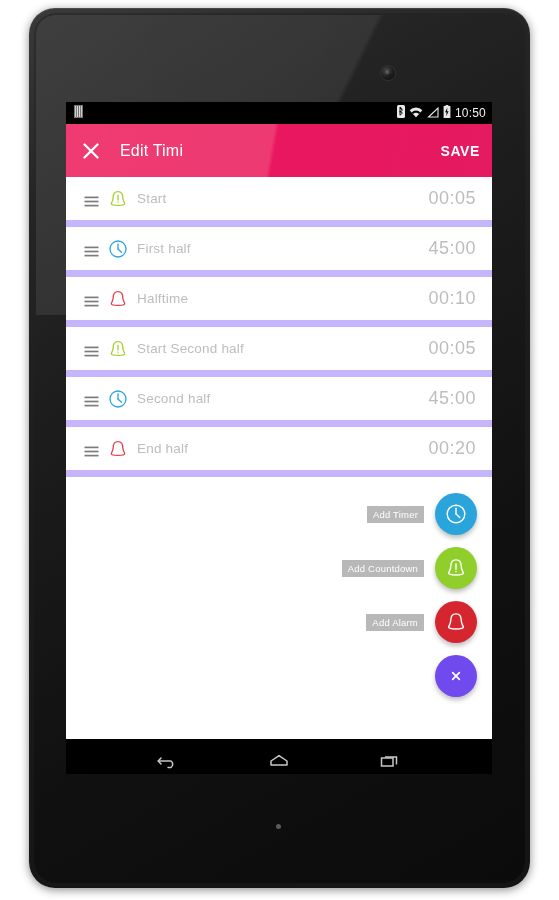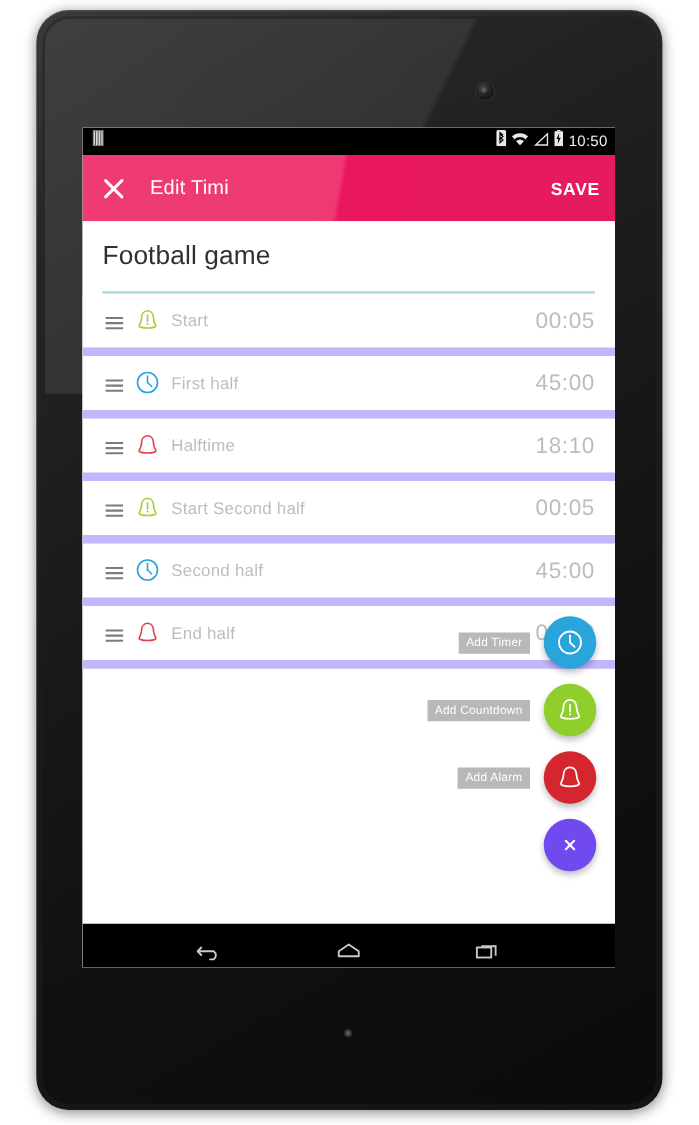--- a/index.html
+++ b/index.html
@@ -209,24 +209,20 @@
         <line x1="4.5" y1="4.5" x2="17.5" y2="17.5" stroke="#fff" stroke-width="2.4" stroke-linecap="round"></line>
         <line x1="17.5" y1="4.5" x2="4.5" y2="17.5" stroke="#fff" stroke-width="2.4" stroke-linecap="round"></line>
       </svg>
     </span>
     <span id="app-bar-title">Edit Timi</span>
     <span id="save-button">SAVE</span>
   </div>
 
   <div id="content">
 
-    <div id="title-wrap">
-      <div id="timer-title" placeholder="Timer name">Football game</div>
-      <div id="title-underline"></div>
-    </div>
 
     <div id="task-list">
         <div class="task-row">
           <span class="drag-handle"><svg width="15" height="11" viewBox="0 0 15 11">
               <line x1="0.5" y1="1.4" x2="14.5" y2="1.4" stroke="#7b7b7b" stroke-width="1.7"></line>
               <line x1="0.5" y1="5.5" x2="14.5" y2="5.5" stroke="#7b7b7b" stroke-width="1.7"></line>
               <line x1="0.5" y1="9.6" x2="14.5" y2="9.6" stroke="#7b7b7b" stroke-width="1.7"></line>
             </svg></span>
           <span class="type-icon"><svg width="20" height="20" viewBox="0 0 20 20">
               <path d="M10 2.6 C6.6 2.6 5.2 5.6 5.2 8.6 C5.2 11.6 3.3 13.6 3.3 14.8 C3.3 15.6 6.3 16.4 10 16.4 C13.7 16.4 16.7 15.6 16.7 14.8 C16.7 13.6 14.8 11.6 14.8 8.6 C14.8 5.6 13.4 2.6 10 2.6 Z" fill="none" stroke="#a5d02e" stroke-width="1.3" stroke-linejoin="round"></path>
@@ -253,21 +249,21 @@
         <div class="task-row">
           <span class="drag-handle"><svg width="15" height="11" viewBox="0 0 15 11">
               <line x1="0.5" y1="1.4" x2="14.5" y2="1.4" stroke="#7b7b7b" stroke-width="1.7"></line>
               <line x1="0.5" y1="5.5" x2="14.5" y2="5.5" stroke="#7b7b7b" stroke-width="1.7"></line>
               <line x1="0.5" y1="9.6" x2="14.5" y2="9.6" stroke="#7b7b7b" stroke-width="1.7"></line>
             </svg></span>
           <span class="type-icon"><svg width="20" height="20" viewBox="0 0 20 20">
               <path d="M10 2.6 C6.6 2.6 5.2 5.6 5.2 8.6 C5.2 11.6 3.3 13.6 3.3 14.8 C3.3 15.6 6.3 16.4 10 16.4 C13.7 16.4 16.7 15.6 16.7 14.8 C16.7 13.6 14.8 11.6 14.8 8.6 C14.8 5.6 13.4 2.6 10 2.6 Z" fill="none" stroke="#e0404a" stroke-width="1.3" stroke-linejoin="round"></path>
             </svg></span>
           <span class="task-label">Halftime</span>
-          <span class="task-time">18:10</span>
+          <span class="task-time">00:10</span>
         </div>
         <div class="task-row">
           <span class="drag-handle"><svg width="15" height="11" viewBox="0 0 15 11">
               <line x1="0.5" y1="1.4" x2="14.5" y2="1.4" stroke="#7b7b7b" stroke-width="1.7"></line>
               <line x1="0.5" y1="5.5" x2="14.5" y2="5.5" stroke="#7b7b7b" stroke-width="1.7"></line>
               <line x1="0.5" y1="9.6" x2="14.5" y2="9.6" stroke="#7b7b7b" stroke-width="1.7"></line>
             </svg></span>
           <span class="type-icon"><svg width="20" height="20" viewBox="0 0 20 20">
               <path d="M10 2.6 C6.6 2.6 5.2 5.6 5.2 8.6 C5.2 11.6 3.3 13.6 3.3 14.8 C3.3 15.6 6.3 16.4 10 16.4 C13.7 16.4 16.7 15.6 16.7 14.8 C16.7 13.6 14.8 11.6 14.8 8.6 C14.8 5.6 13.4 2.6 10 2.6 Z" fill="none" stroke="#a5d02e" stroke-width="1.3" stroke-linejoin="round"></path>
               <line x1="10" y1="6.3" x2="10" y2="11.1" stroke="#a5d02e" stroke-width="1.3" stroke-linecap="round"></line>

